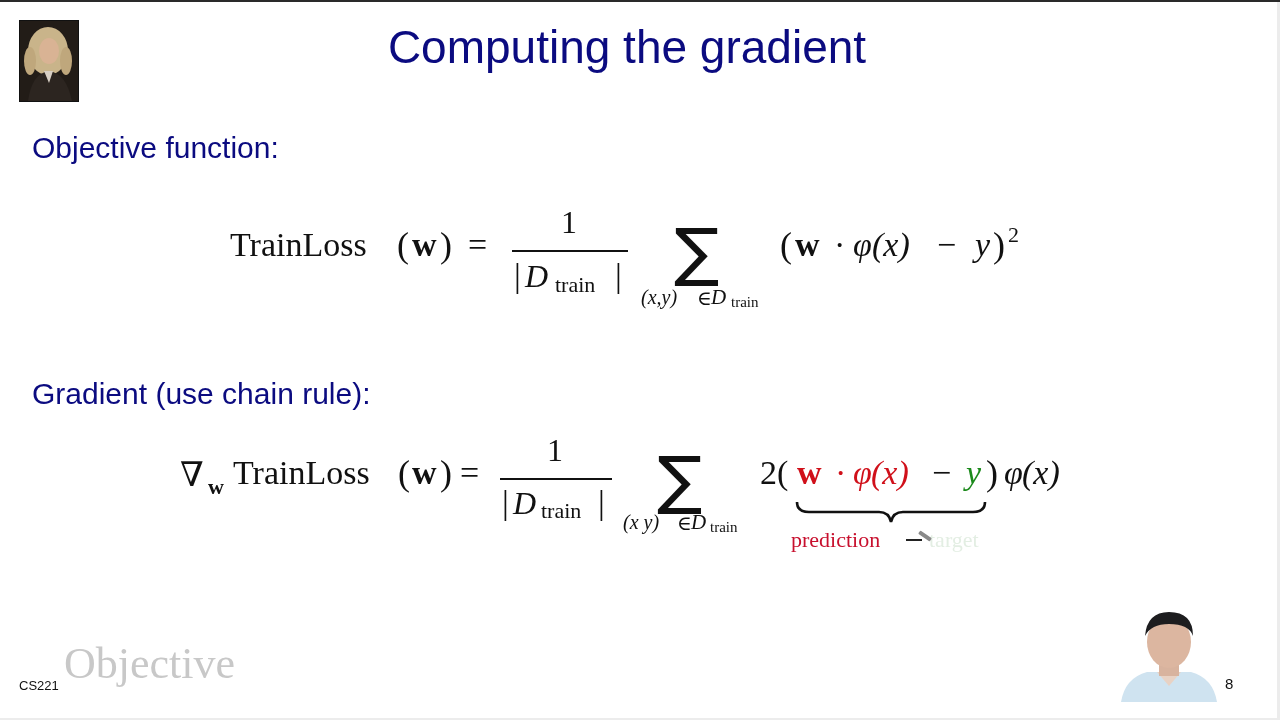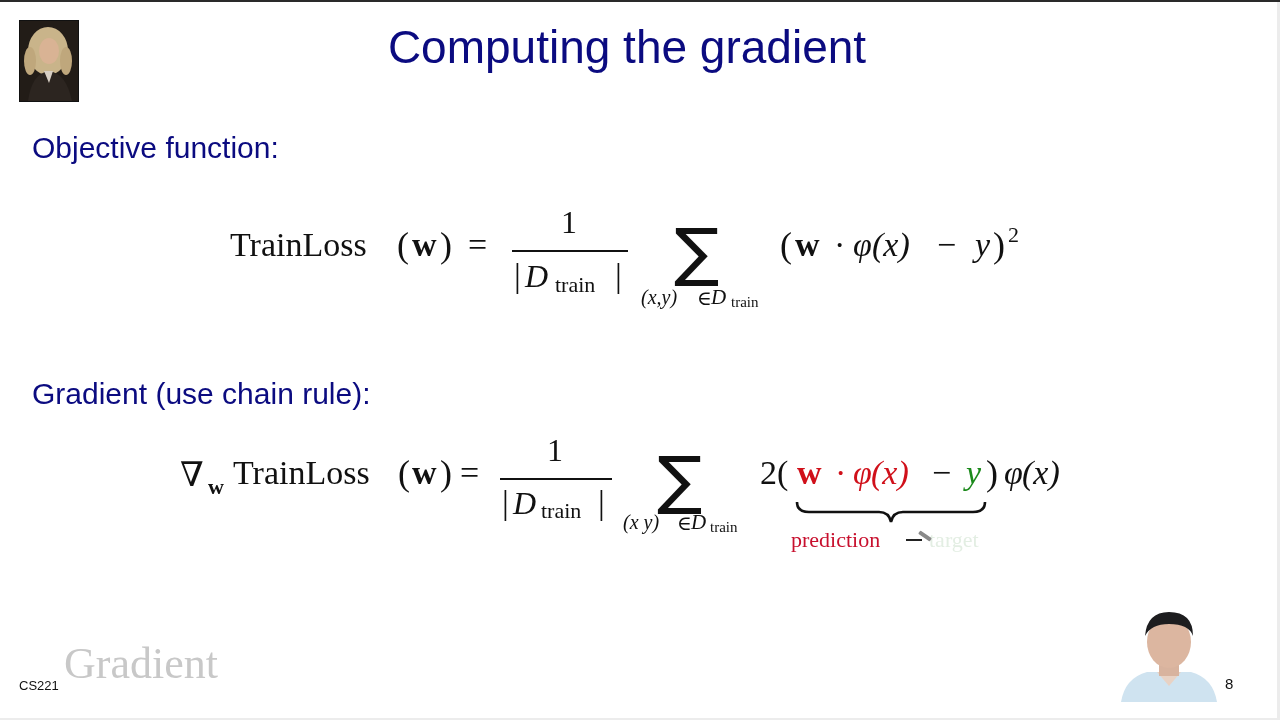--- a/index.html
+++ b/index.html
@@ -171,21 +171,21 @@
     <path d="M2 2 Q2 12 14 12 L84 12 Q94 12 96 22 Q98 12 108 12 L178 12 Q190 12 190 2" fill="none" stroke="#111" stroke-width="2.6"></path>
   </svg>
 </div>
 
 <span class="annot-prediction">prediction</span>
 <div class="annot-minus"></div>
 <span class="annot-target">target</span>
 <div class="pen-cursor"></div>
 
 <div class="course-label">CS221</div>
-<div class="stanford-logo">Gradient</div>
+<div class="stanford-logo">Objective</div>
 
 <div class="webcam">
   <svg width="104" height="96" viewBox="0 0 104 96">
     <rect width="104" height="96" fill="#ffffff"></rect>
     <path d="M4 96 Q8 72 30 66 L74 66 Q96 72 100 96 Z" fill="#cfe3f0"></path>
     <path d="M40 66 L52 80 L64 66 Z" fill="#e8d2c4"></path>
     <rect x="42" y="52" width="20" height="18" fill="#d8b39e"></rect>
     <ellipse cx="52" cy="36" rx="22" ry="26" fill="#dcb6a0"></ellipse>
     <path d="M28 30 Q30 6 52 6 Q76 6 76 30 Q72 18 52 18 Q34 18 28 30 Z" fill="#1d1d1f"></path>
   </svg>

